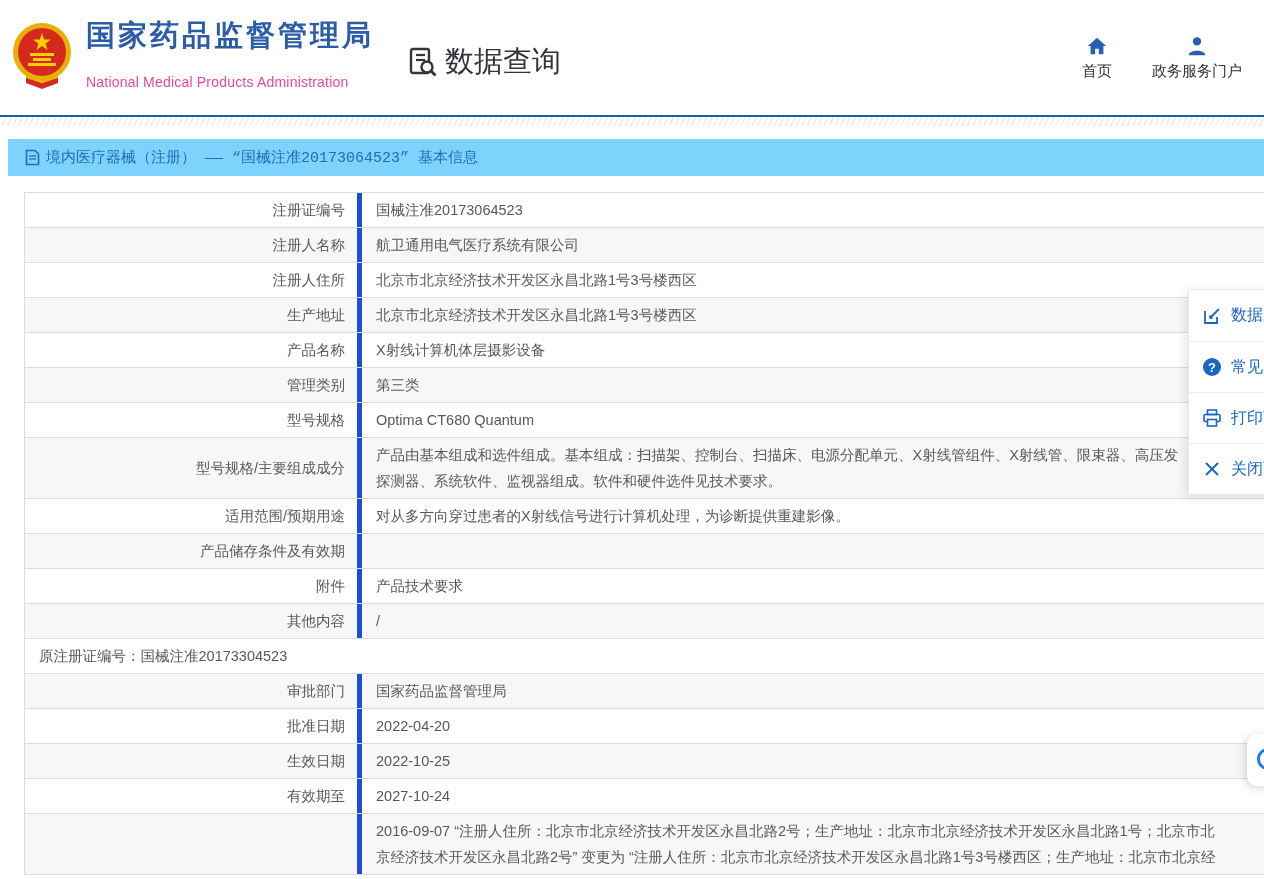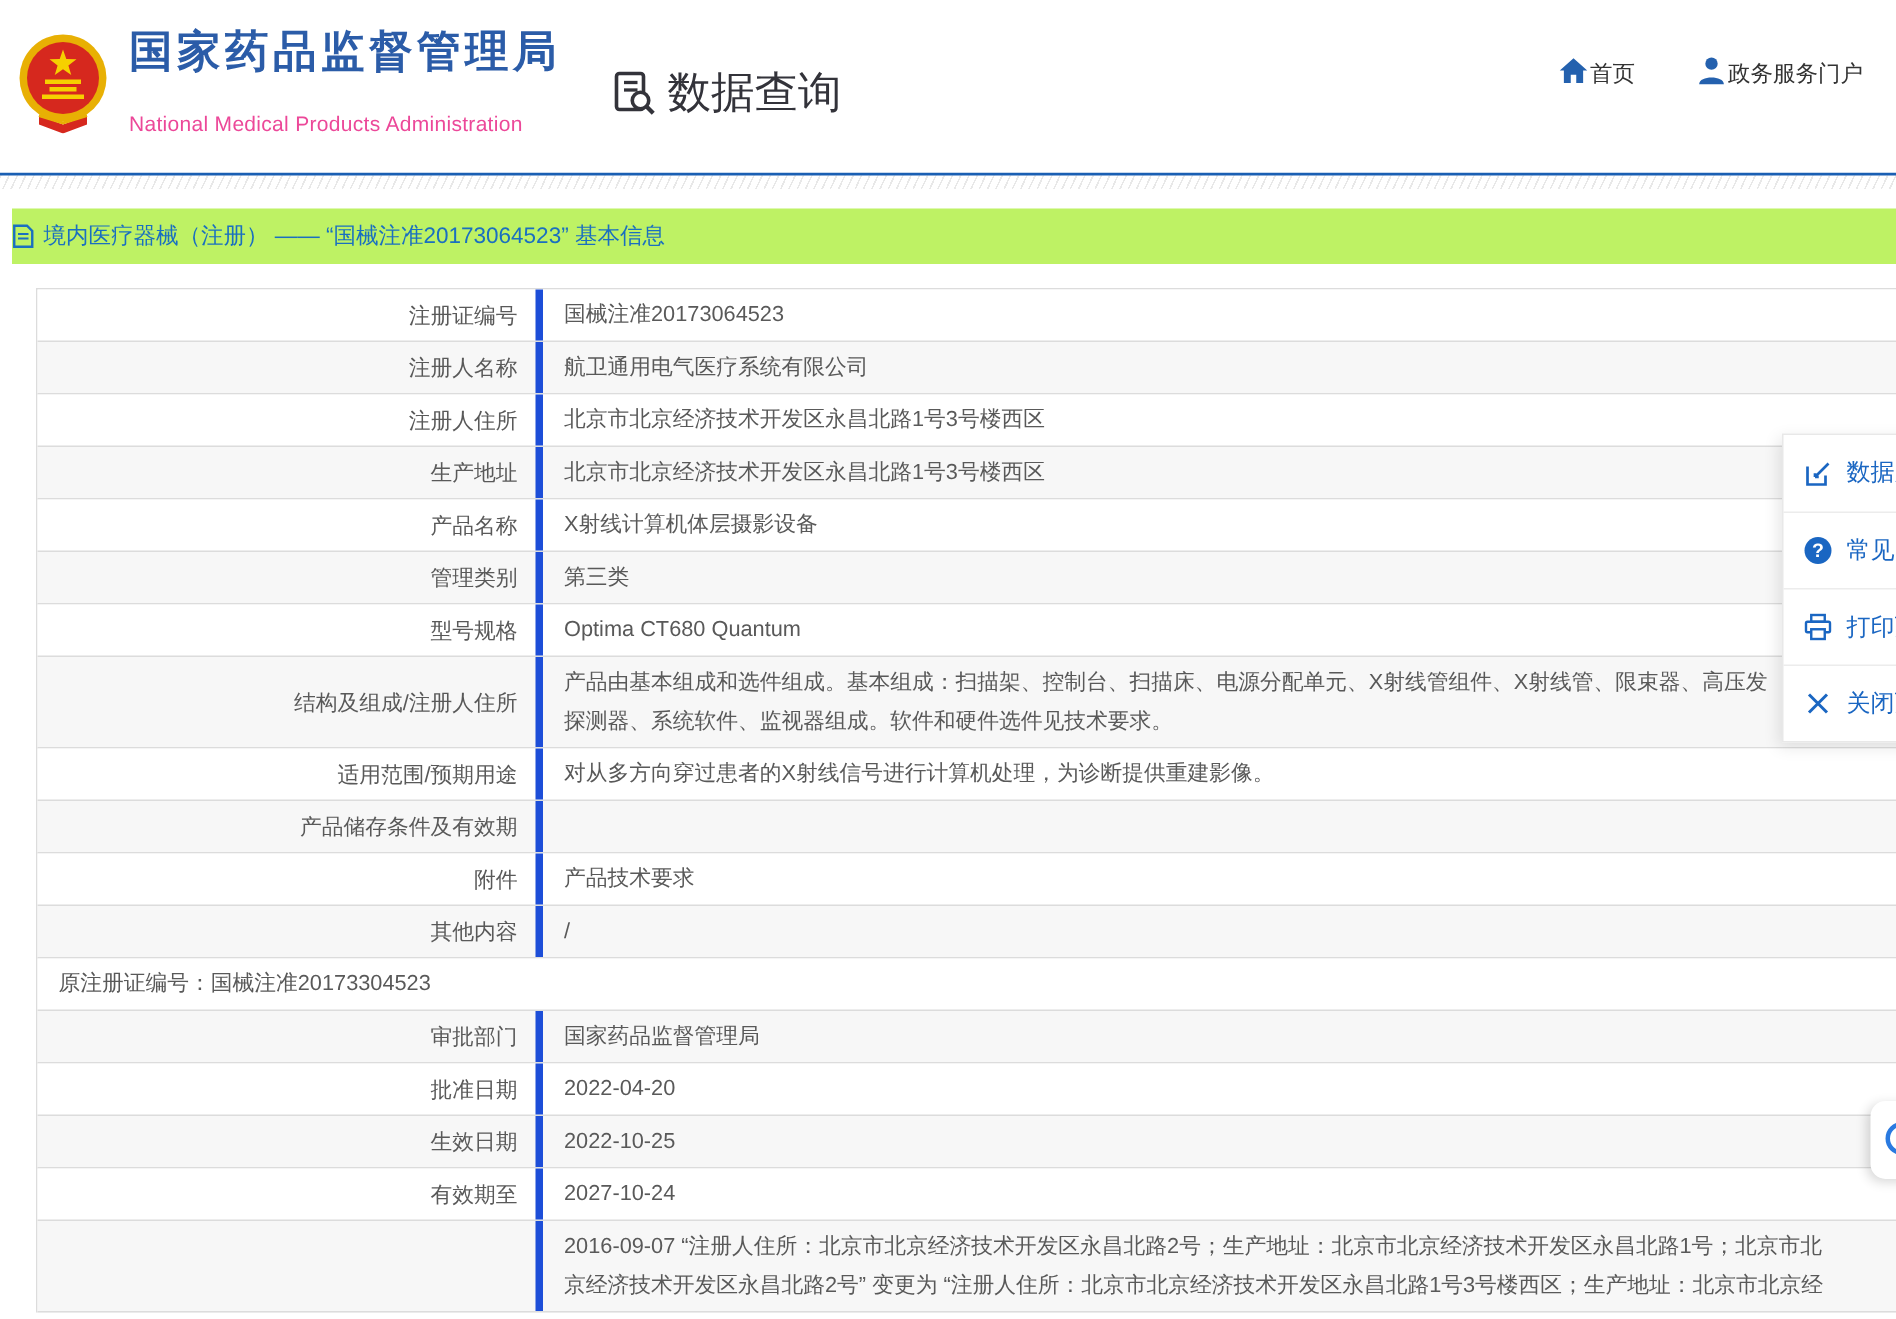--- a/index.html
+++ b/index.html
@@ -14,33 +14,33 @@
   .logo-group { position:absolute; left:10px; top:20px; display:flex; align-items:center; }
   .emblem { width:64px; height:68px; flex:none; }
   .titles { margin-left:12px; }
   .site-title { font-size:29px; font-weight:bold; color:#2b5ca8; letter-spacing:3px; line-height:1.1; }
   .site-subtitle { font-size:14px; color:#ec4899; margin-top:22px; letter-spacing:0.2px; }
 
   .query { position:absolute; left:406px; top:42px; display:flex; align-items:center; gap:7px; }
   .query-label { font-size:29px; color:#33333a; }
 
   .top-nav { position:absolute; right:22px; top:35px; display:flex; gap:40px; }
-  .nav-item { display:flex; align-items:center; cursor:pointer; }
+  .nav-item { display:flex; flex-direction:column; align-items:center; cursor:pointer; }
   .nav-item .nv-icon { width:22px; height:22px; }
   .nav-item .nv-label { font-size:15px; color:#333; margin-top:5px; white-space:nowrap; }
 
   .header-line { height:2px; background:#1a5fb3; }
   .hatch { height:9px;
     background:repeating-linear-gradient(115deg, rgba(0,0,0,0.09) 0 1px, transparent 1px 5px); }
 
   
   .breadcrumb {
-    margin:13px 0 0 8px; height:37px; background:#bef264;
-    display:flex; align-items:center; gap:6px;
-    color:#1a6fc0; font-size:15px;
+    margin:13px 0 0 8px; height:37px; background:#7dd3fc;
+    display:flex; align-items:center; padding-left:17px; gap:6px;
+    color:#1a6fc0; font-size:15px;font-family:Liberation Mono, monospace;
   }
 
   
   .table {
     position:absolute; left:24px; top:192px; width:1290px;
     border-top:1px solid #dcdcdc; border-left:1px solid #dcdcdc;
     font-size:14.5px;
   }
   .row { display:flex; border-bottom:1px solid #dcdcdc; min-height:35px; background:#fff; }
   .row:nth-child(even) { background:#f7f7f7; }
@@ -173,21 +173,21 @@
           <div class="value-line">第三类</div>
         </div>
       </div>
       <div class="row">
         <div class="label-cell">型号规格</div>
         <div class="value-cell">
           <div class="value-line">Optima CT680 Quantum</div>
         </div>
       </div>
       <div class="row">
-        <div class="label-cell">结构及组成/注册人住所</div>
+        <div class="label-cell">型号规格/主要组成成分</div>
         <div class="value-cell">
           <div class="value-line">产品由基本组成和选件组成。基本组成：扫描架、控制台、扫描床、电源分配单元、X射线管组件、X射线管、限束器、高压发</div>
           <div class="value-line">探测器、系统软件、监视器组成。软件和硬件选件见技术要求。</div>
         </div>
       </div>
       <div class="row">
         <div class="label-cell">适用范围/预期用途</div>
         <div class="value-cell">
           <div class="value-line">对从多方向穿过患者的X射线信号进行计算机处理，为诊断提供重建影像。</div>
         </div>

